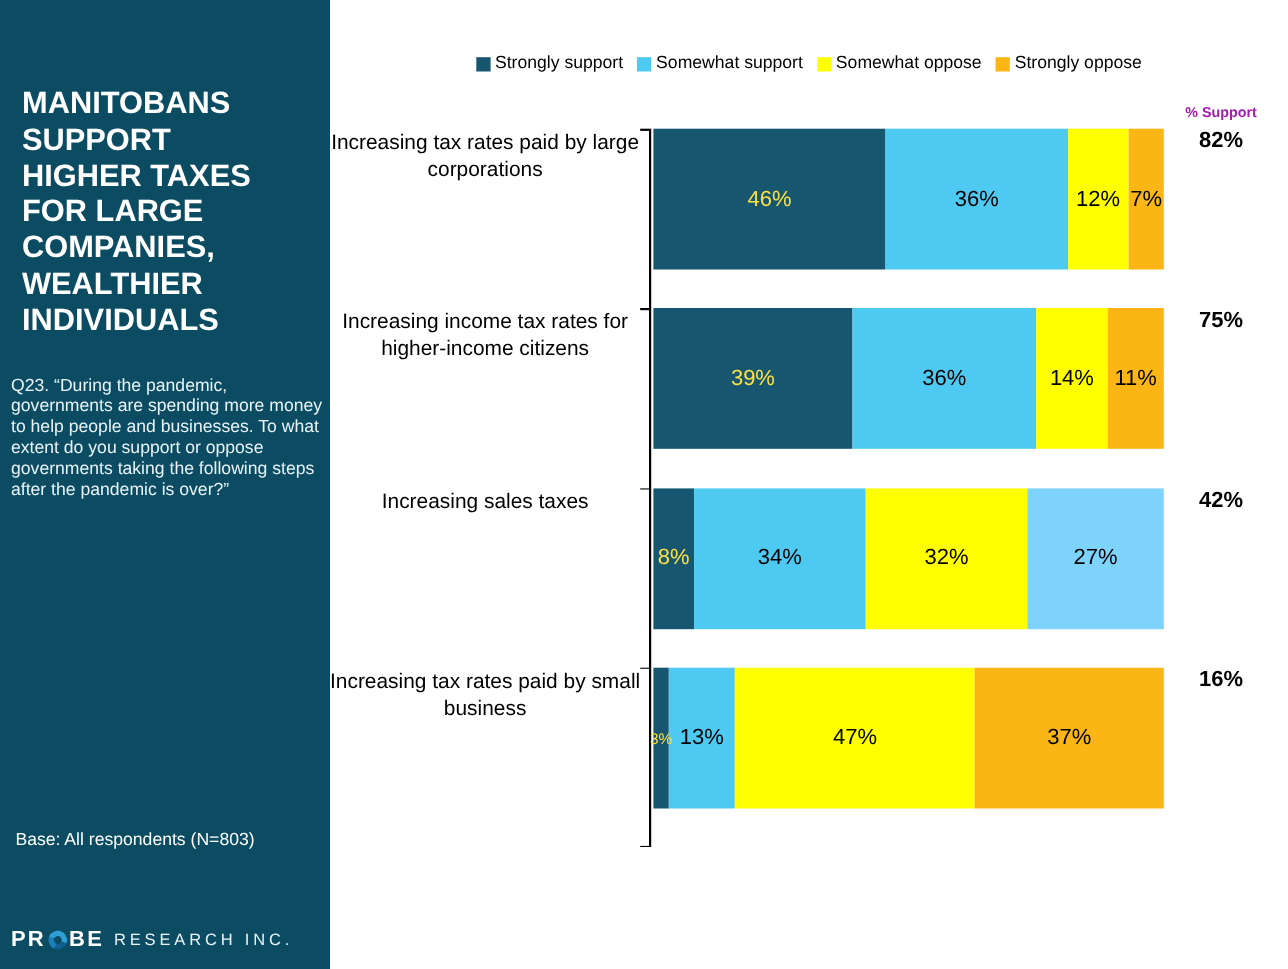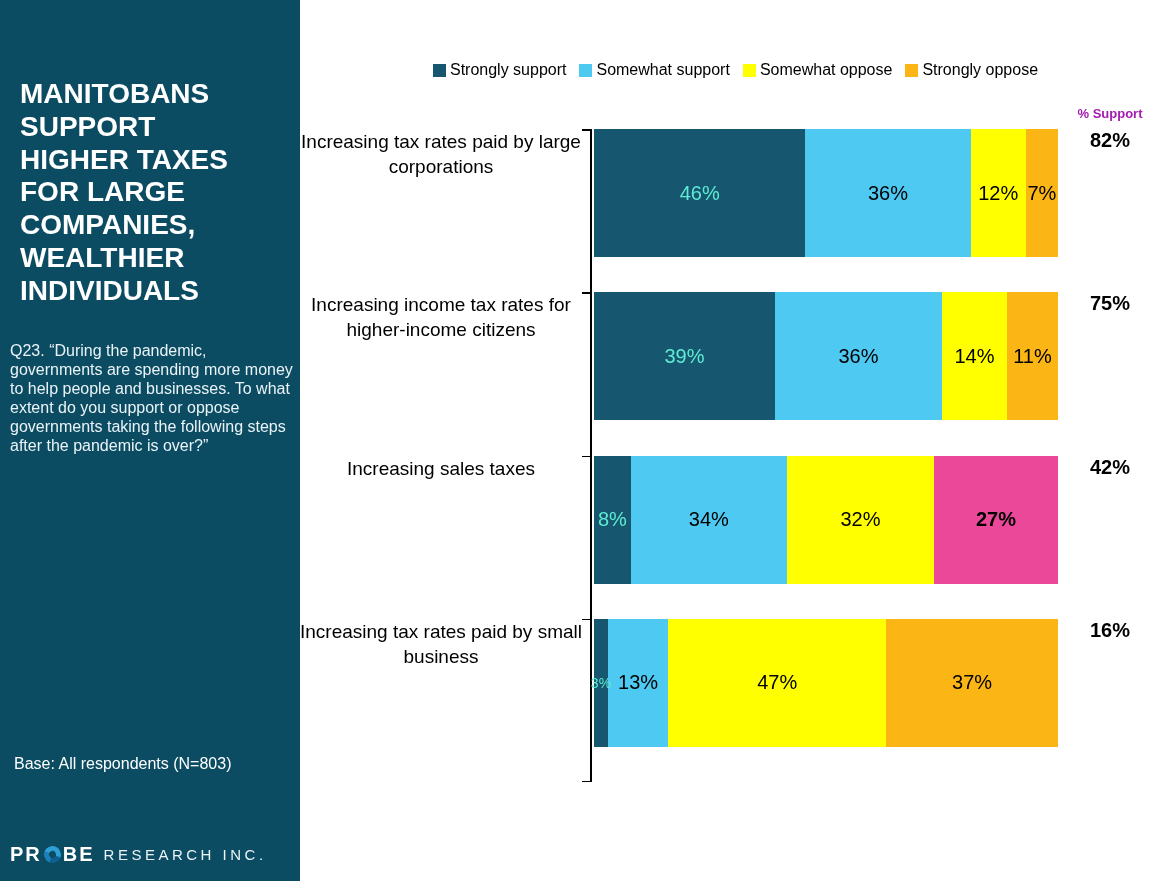--- a/index.html
+++ b/index.html
@@ -35,21 +35,21 @@
   }
   .logo-bold { font-size: 20px; font-weight: bold; letter-spacing: 2px; color: #ffffff; }
   .logo-o {
     display: inline-block; width: 17px; height: 17px; border-radius: 50%;
     border: 5px solid #2E9FD4; border-bottom-color: #0F5F93; border-left-color: #1B7FBC;
     margin: 0 2px; transform: rotate(-25deg);
   }
   .logo-rest { font-size: 15px; font-weight: normal; letter-spacing: 3.5px; color: #EAF3F7; margin-left: 9px; }
 
   
-  .main { position: absolute; left: 300px; top: 12px; width: 871px; height: 617px; }
+  .main { position: absolute; left: 300px; top: 0; width: 871px; height: 617px; }
 
   .legend {
     position: absolute; left: 0; top: 49px; width: 100%;
     display: flex; justify-content: center; align-items: center; gap: 13px;
     font-size: 16px; color: #000000;
   }
   .legend-item { display: flex; align-items: center; gap: 4px; }
   .legend-swatch { width: 13px; height: 13px; display: inline-block; }
 
   .support-header {
@@ -78,21 +78,21 @@
   }
   .bar-area {
     width: 464px; height: 128px; display: flex; align-items: stretch;
   }
   .bar-segment {
     position: relative; display: flex; align-items: center; justify-content: center;
   }
   .bar-segment-label {
     font-size: 20px; color: #000000; white-space: nowrap; z-index: 2;
   }
-  .bar-segment-label.on-dark { color: #5eead4; }
+  .bar-segment-label.on-dark { color: #fde047; }
   .bar-segment-label.tiny { font-size: 14px; }
   .support-value {
     position: absolute; left: 760px; width: 100px; text-align: center;
     font-size: 20px; font-weight: bold; color: #000000;
   }
 </style>
 </head>
 <body>
 
 <div class="slide">
@@ -185,21 +185,21 @@
             <div class="bar-area">
               <div class="bar-segment" style="width: 7.92079%; background: rgb(23, 86, 111);">
                 <span class="bar-segment-label on-dark">8%</span>
               </div>
               <div class="bar-segment" style="width: 33.6634%; background: rgb(78, 201, 242);">
                 <span class="bar-segment-label">34%</span>
               </div>
               <div class="bar-segment" style="width: 31.6832%; background: rgb(255, 255, 0);">
                 <span class="bar-segment-label">32%</span>
               </div>
-              <div class="bar-segment" style="width: 26.7327%; background: #ec4899; font-weight: bold;">
+              <div class="bar-segment" style="width: 26.7327%; background: #7dd3fc;">
                 <span class="bar-segment-label">27%</span>
               </div>
             </div>
             <span class="support-value">42%</span>
           </div>
           <div class="chart-row" style="top: 489.75px;">
             <div class="row-label">Increasing tax rates paid by small business</div>
             <div class="bar-area">
               <div class="bar-segment" style="width: 3%; background: rgb(23, 86, 111);">
                 <span class="bar-segment-label on-dark tiny">3%</span>

